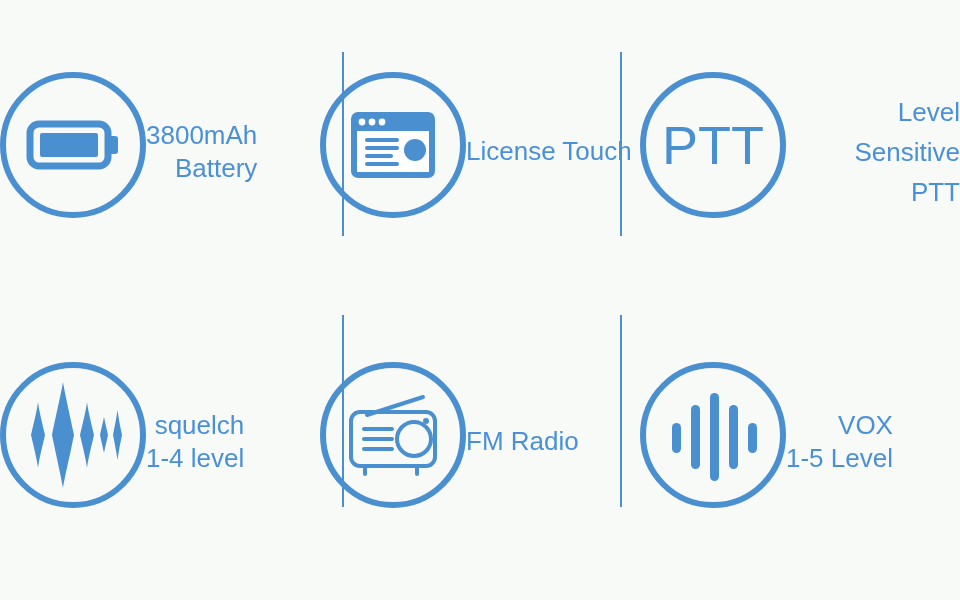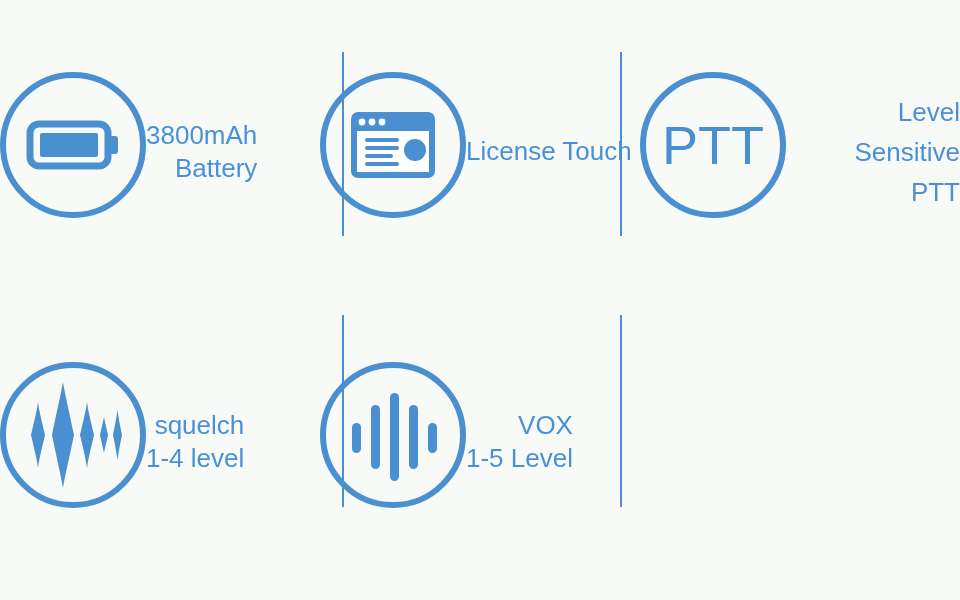--- a/index.html
+++ b/index.html
@@ -123,20 +123,38 @@
           <path d="M66 59 C70 42 72 34 73 26 C74 34 76 42 80 59 C76 76 74 84 73 92 C72 84 70 76 66 59 Z"></path>
           <path d="M86 59 C88 50 89 46 90 41 C91 46 92 50 94 59 C92 68 91 72 90 77 C89 72 88 68 86 59 Z"></path>
           <path d="M99 59 C101.5 47 102.5 41 103.5 34 C104.5 41 105.5 47 108 59 C105.5 71 104.5 77 103.5 84 C102.5 77 101.5 71 99 59 Z"></path>
         </g>
       </svg>
     </div>
     <div class="caption">squelch
 1-4 level</div>
   </div>
 
+  <div class="feature-cell row-bottom">
+    <div class="icon-circle">
+      <svg width="112" height="112" viewBox="0 0 112 112" aria-hidden="true">
+        <g fill="none" stroke="#4a8fcf" stroke-width="4" stroke-linecap="round">
+          <path d="M30 36 L86 18"></path>
+          <rect x="14" y="33" width="84" height="54" rx="9" ry="9"></rect>
+          <path d="M27 50 h28"></path>
+          <path d="M27 60 h28"></path>
+          <path d="M27 70 h28"></path>
+          <circle cx="77" cy="60" r="17"></circle>
+          <path d="M28 87 v8"></path>
+          <path d="M80 87 v8"></path>
+        </g>
+        <circle cx="89" cy="42" r="3" fill="#4a8fcf"></circle>
+      </svg>
+    </div>
+    <div class="caption">FM Radio</div>
+  </div>
 
   <div class="feature-cell row-bottom">
     <div class="icon-circle">
       <svg width="112" height="112" viewBox="0 0 112 112" aria-hidden="true">
         <g fill="#4a8fcf">
           <rect x="15" y="44" width="9" height="30" rx="4.5"></rect>
           <rect x="34" y="26" width="9" height="64" rx="4.5"></rect>
           <rect x="53" y="14" width="9" height="88" rx="4.5"></rect>
           <rect x="72" y="26" width="9" height="64" rx="4.5"></rect>
           <rect x="91" y="44" width="9" height="30" rx="4.5"></rect>

